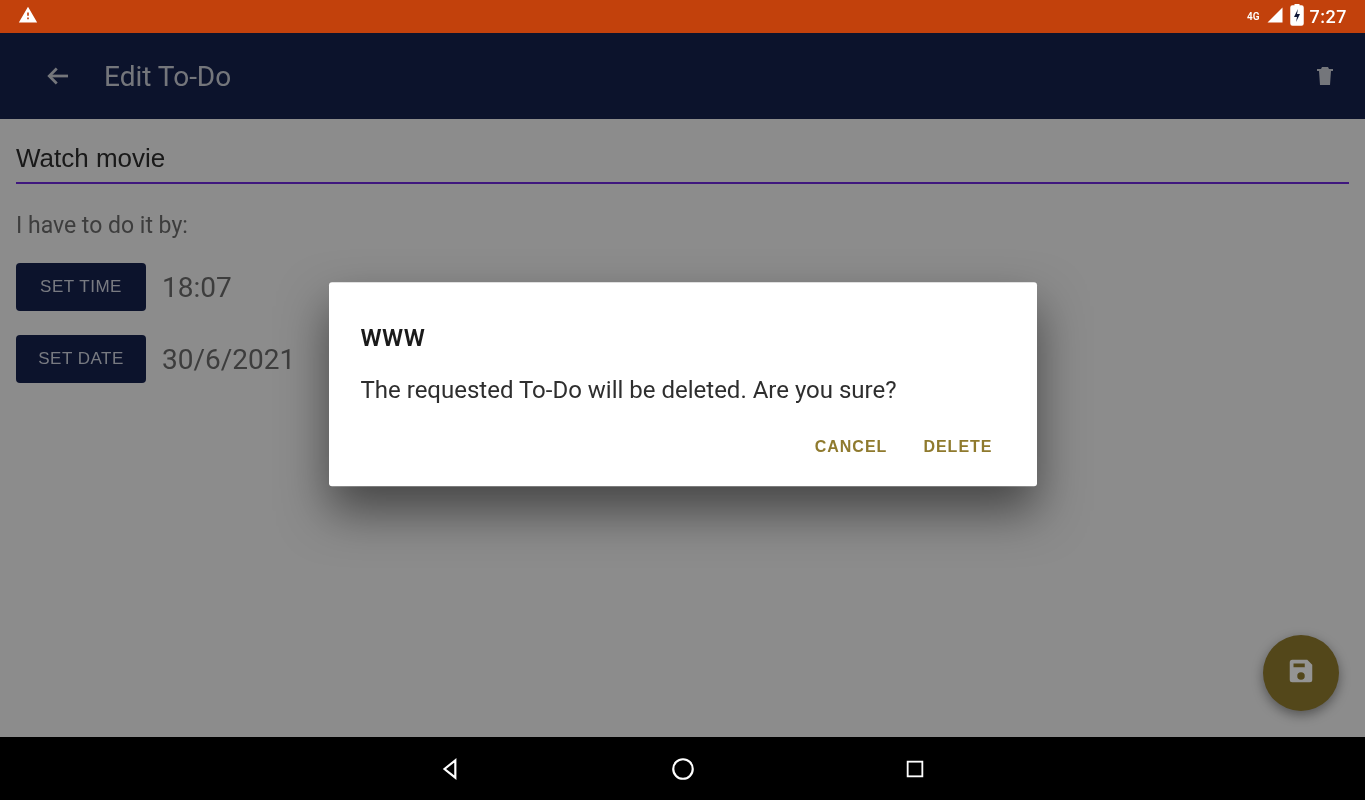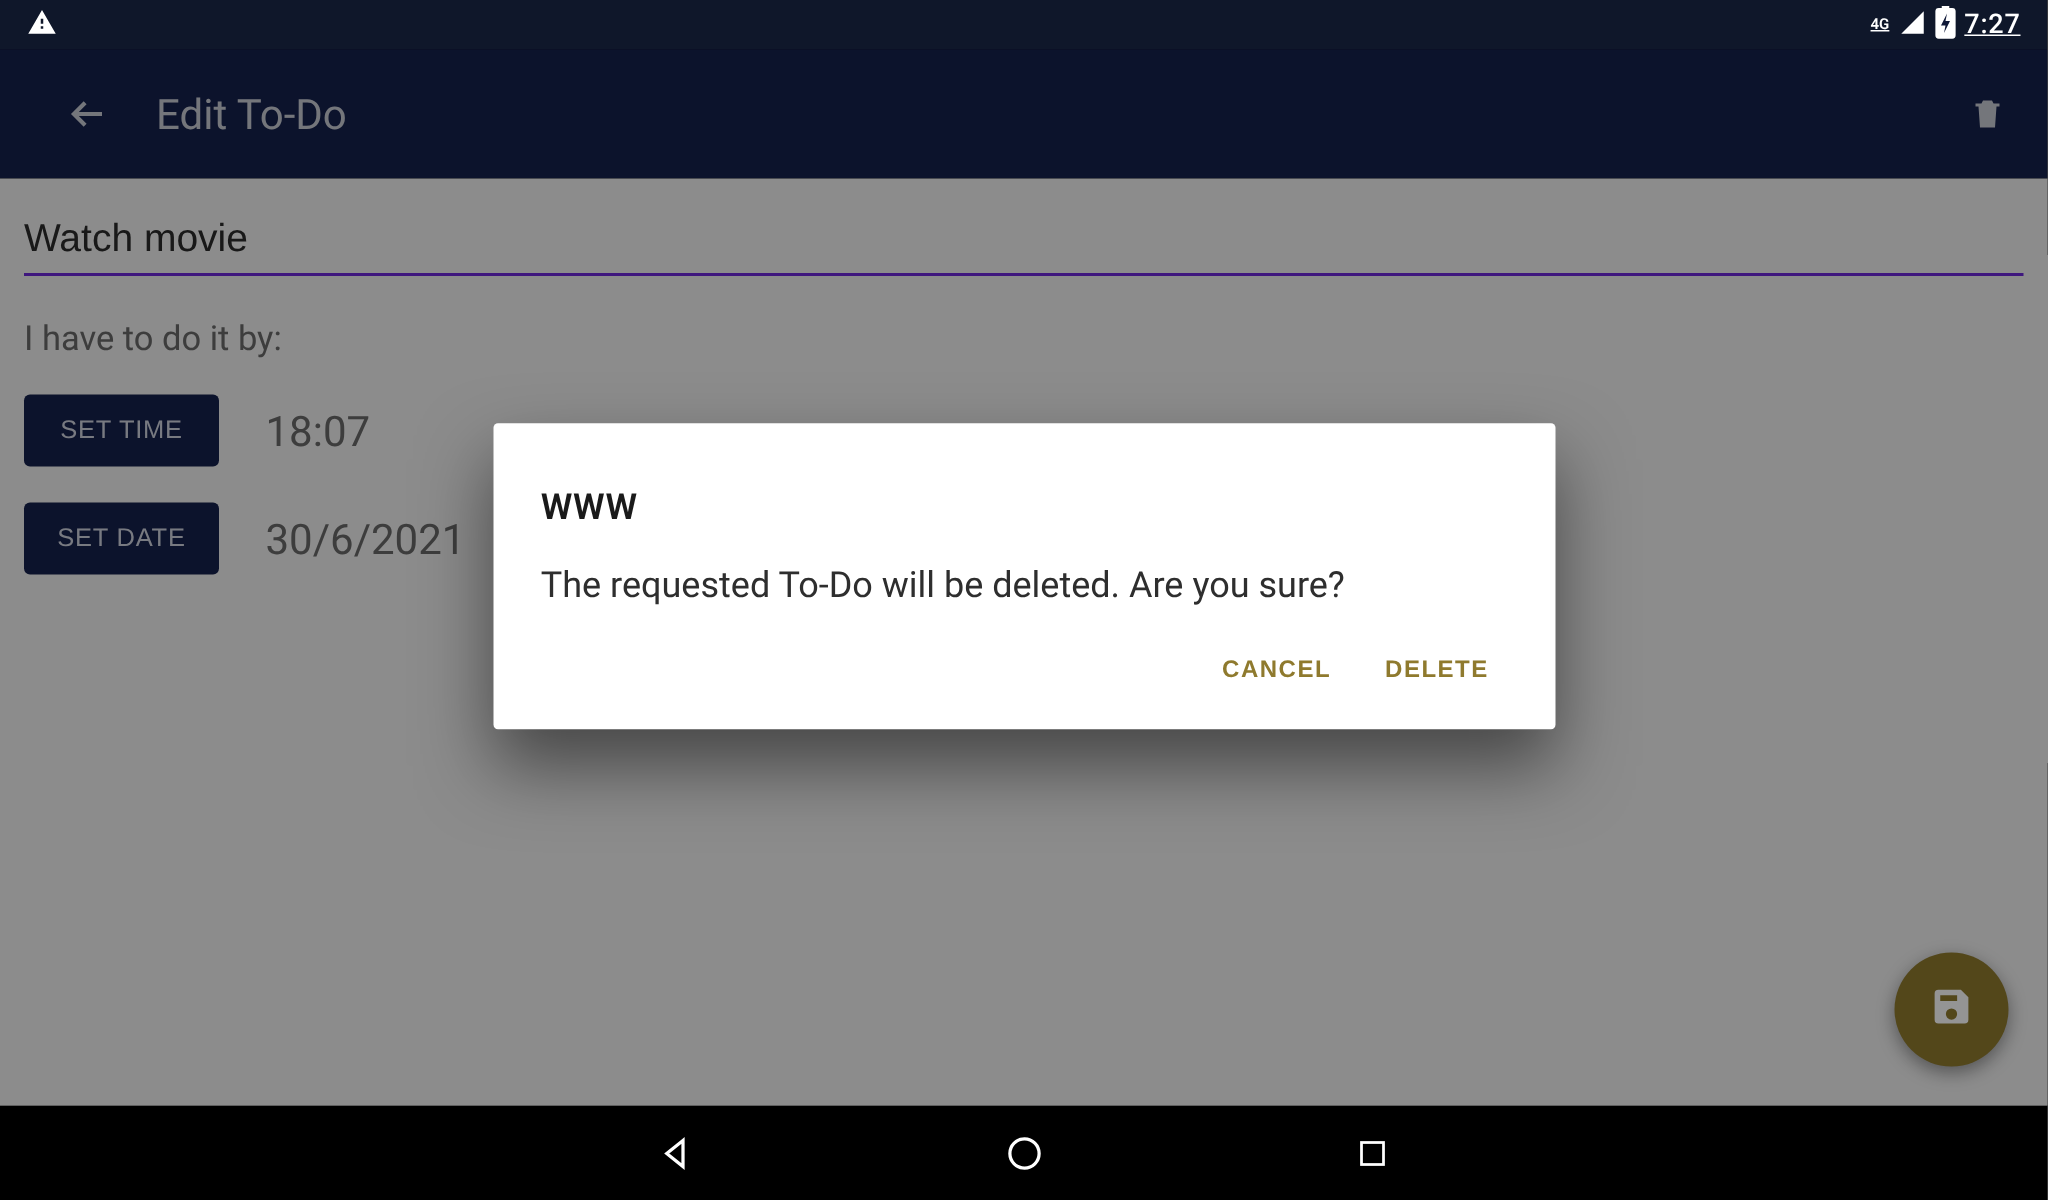--- a/index.html
+++ b/index.html
@@ -6,27 +6,26 @@
     body {
       width: 1365px;
       height: 800px;
       font-family: Roboto, Arial, sans-serif;
       background: #000;
       overflow: hidden;
       position: relative;
     }
     .status-bar {
       height: 33px;
-      background: #0f172a;
+      background: #c2410c;
       display: flex;
       align-items: center;
       justify-content: space-between;
       padding: 0 18px;
       color: #fff;
-      text-decoration: underline;
     }
     .status-left { display: flex; align-items: center; }
     .status-right { display: flex; align-items: center; gap: 6px; }
     .status-time { font-size: 18px; font-weight: 500; letter-spacing: 0.5px; }
     .app-bar {
       height: 86px;
       background: #16214d;
       display: flex;
       align-items: center;
       padding: 0 36px;
@@ -46,21 +45,21 @@
       width: 100%;
       border: none;
       border-bottom: 2px solid #6d28d9;
       background: transparent;
       font-size: 26px;
       padding: 6px 0 8px 0;
       color: #2b2b2b;
       outline: none;
     }
     .sub-label { font-size: 23px; color: #6a6a6a; margin-top: 28px; }
-    .row { display: flex; align-items: center; gap: 31px; margin-top: 24px; }
+    .row { display: flex; align-items: center; gap: 16px; margin-top: 24px; }
     .btn-chip {
       background: #16214d;
       color: #cfd3de;
       border: none;
       padding: 14px 16px;
       font-size: 17px;
       font-weight: 500;
       letter-spacing: 0.5px;
       border-radius: 4px;
       cursor: pointer;

